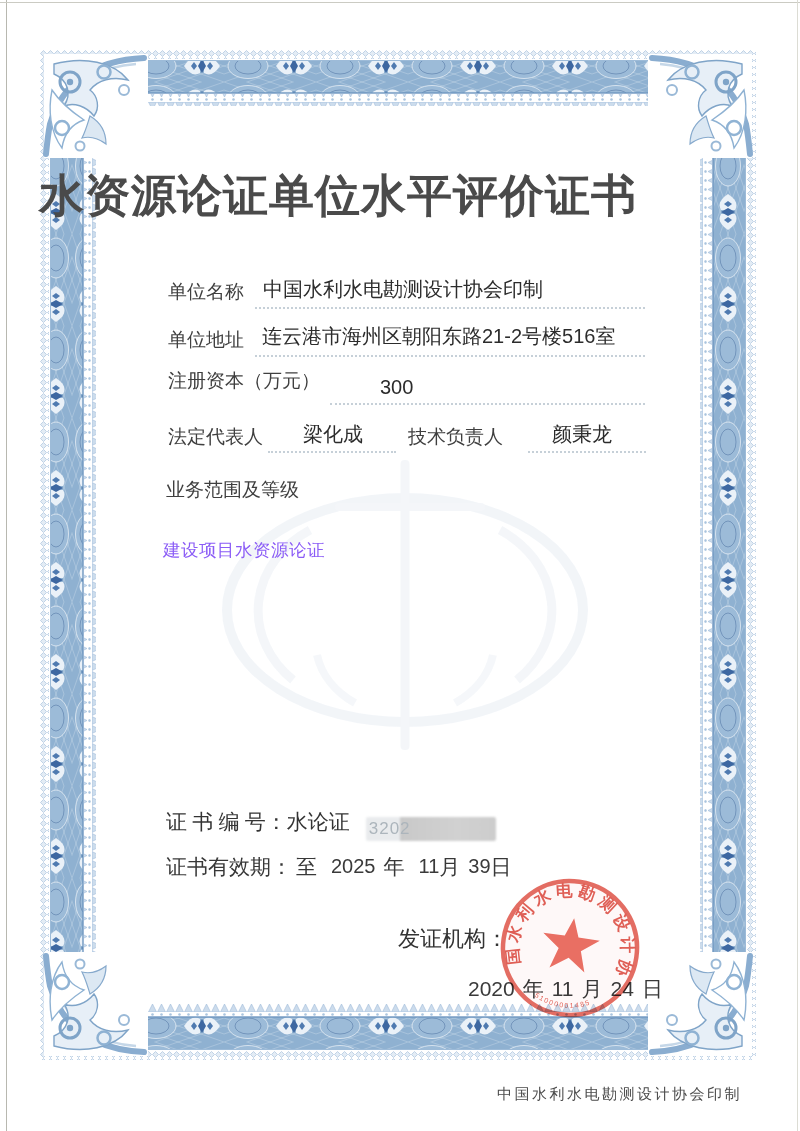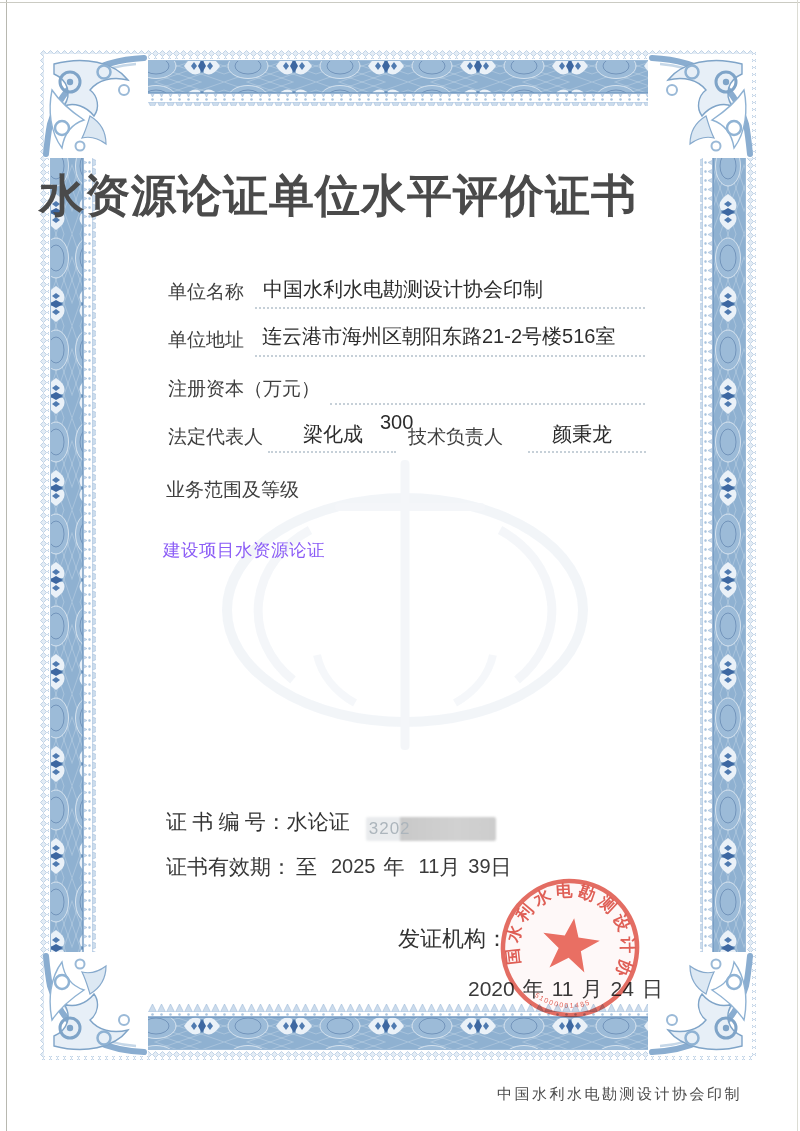--- a/index.html
+++ b/index.html
@@ -147,23 +147,23 @@
 <div class="title">水资源论证单位水平评价证书</div>
 
 <div class="abs flabel" style="left:168px;top:279px;">单位名称</div>
 <div class="dotline" style="left:255px;top:280px;width:390px;height:27px;"></div>
 <div class="abs fvalue" style="left:263px;top:276px;">中国水利水电勘测设计协会印制</div>
 
 <div class="abs flabel" style="left:168px;top:327px;">单位地址</div>
 <div class="dotline" style="left:255px;top:328px;width:390px;height:27px;"></div>
 <div class="abs fvalue" style="left:262px;top:323px;">连云港市海州区朝阳东路21-2号楼516室</div>
 
-<div class="abs flabel" style="left:168px;top:376px;">注册资本（万元）</div>
+<div class="abs flabel" style="left:168px;top:368px;">注册资本（万元）</div>
 <div class="dotline" style="left:330px;top:377px;width:315px;height:26px;"></div>
-<div class="abs fvalue" style="left:380px;top:376px;margin-top:35px;">300</div>
+<div class="abs fvalue" style="left:380px;top:376px;">300</div>
 
 <div class="abs flabel" style="left:168px;top:424px;">法定代表人</div>
 <div class="dotline" style="left:268px;top:425px;width:128px;height:26px;"></div>
 <div class="abs fvalue" style="left:303px;top:421px;">梁化成</div>
 
 <div class="abs flabel" style="left:408px;top:424px;">技术负责人</div>
 <div class="dotline" style="left:528px;top:425px;width:118px;height:26px;"></div>
 <div class="abs fvalue" style="left:552px;top:421px;">颜秉龙</div>
 
 <div class="abs flabel" style="left:166px;top:477px;">业务范围及等级</div>

